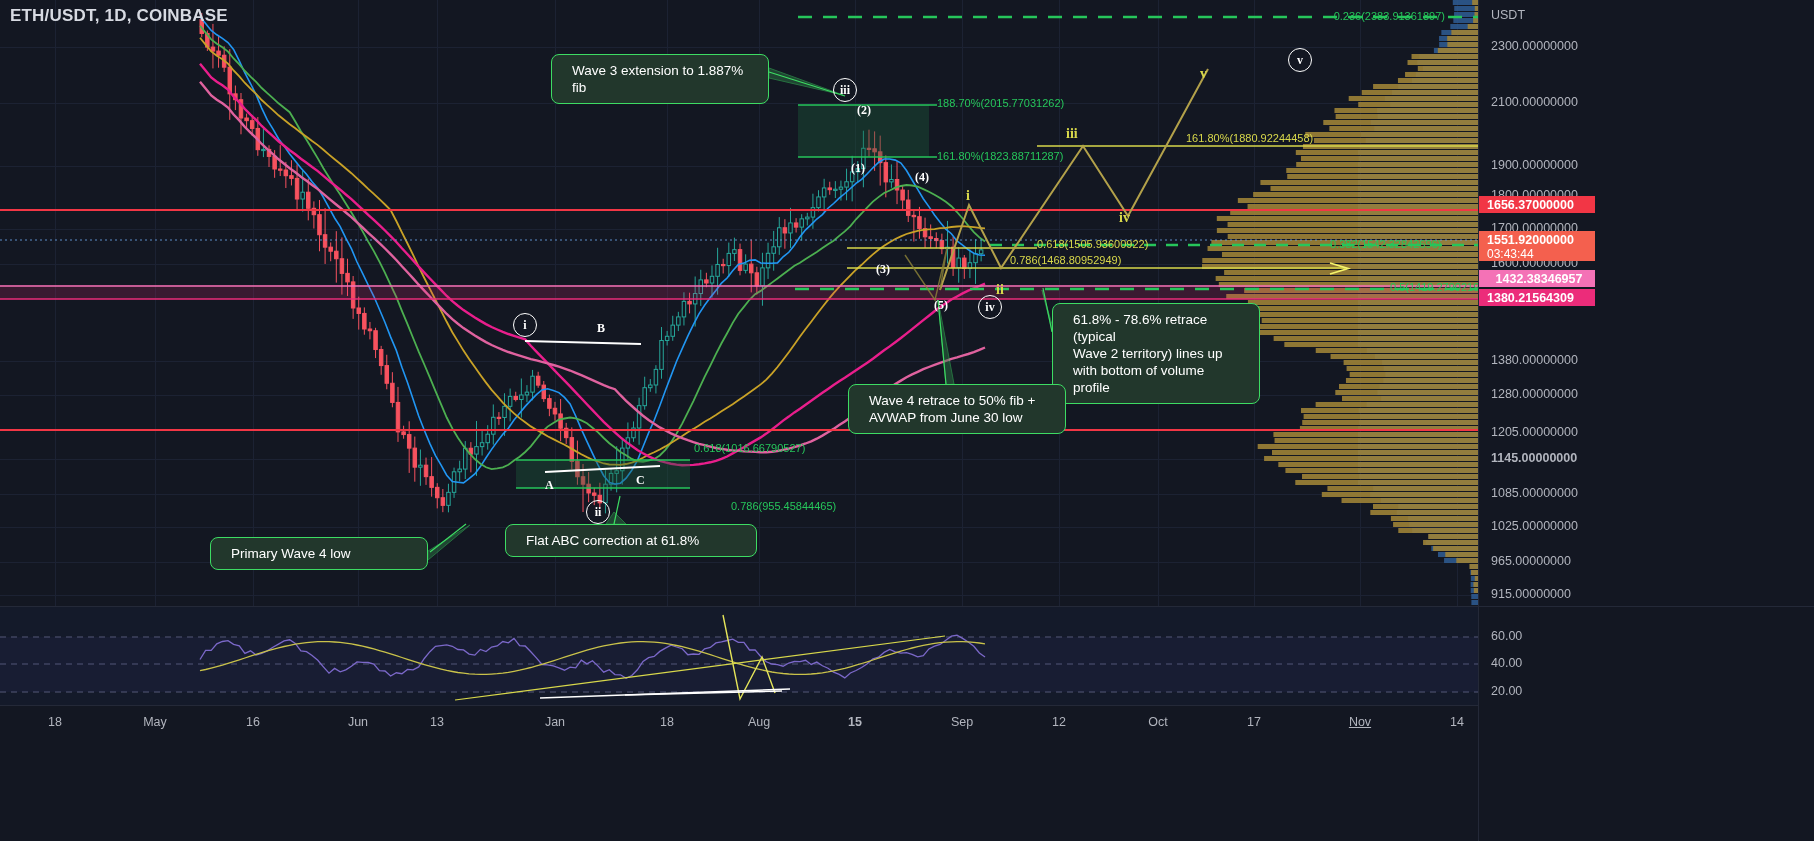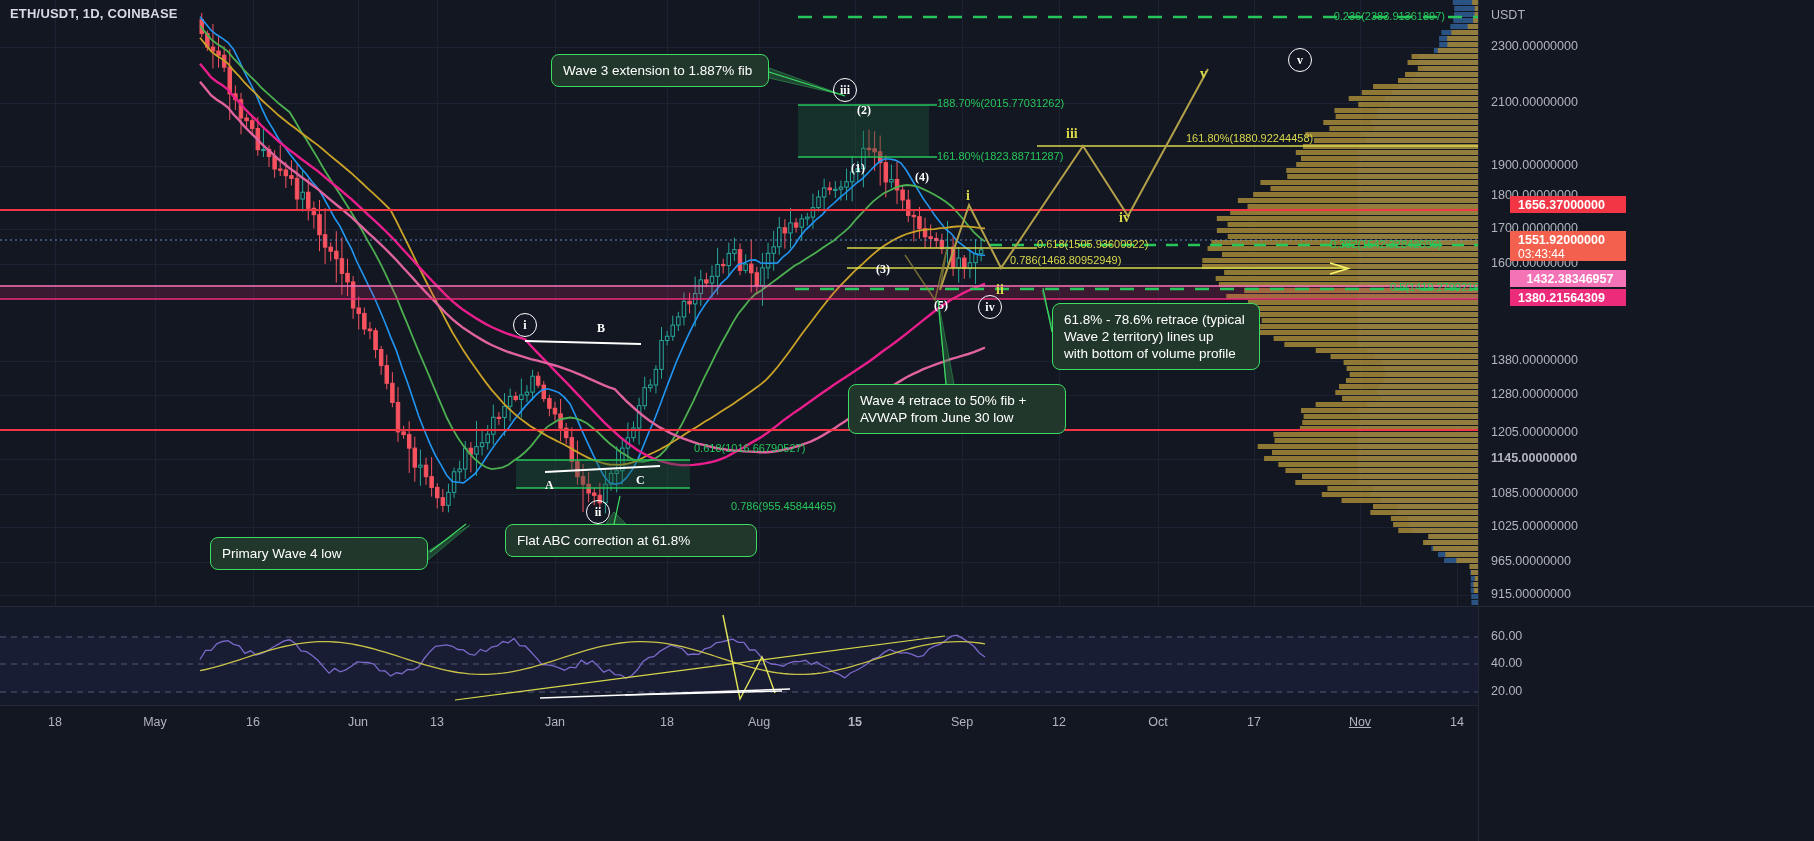--- a/index.html
+++ b/index.html
@@ -7,41 +7,41 @@
   #root{position:relative;width:1814px;height:841px;background:#131722;}
 
   .grid-v,.grid-h{position:absolute;background:#1c2233;}
   .grid-v{width:1px;top:0;height:705px;}
   .grid-h{height:1px;left:0;width:1478px;}
 
   
   #price-scale{position:absolute;left:1478px;top:0;width:336px;height:841px;background:#131722;
      border-left:1px solid #242938;box-sizing:border-box;}
   .pt{position:absolute;left:12px;color:#b2b5be;font-size:12.5px;white-space:nowrap;}
-  .pbadge{position:absolute;left:0px;width:110px;padding:2px 4px;font-size:12.5px;color:#fff;font-weight:bold;box-sizing:border-box;margin-left:31px;}
+  .pbadge{position:absolute;left:0px;width:110px;padding:2px 4px;font-size:12.5px;color:#fff;font-weight:bold;box-sizing:border-box;}
   #sep-scale{position:absolute;left:1478px;top:606px;width:336px;height:1px;background:#242938;}
 
   
   #time-scale{position:absolute;left:0;top:705px;width:1478px;height:38px;}
   #time-axis-line{position:absolute;left:0;top:705px;width:1814px;height:1px;background:#242938;}
   .tt{position:absolute;top:10px;color:#b2b5be;font-size:12.5px;transform:translateX(-50%);white-space:nowrap;}
 
   
-  #symbol{position:absolute;left:10px;top:6px;color:#d7dae2;font-size:13px;font-weight:bold;letter-spacing:.2px;}
+  #symbol{position:absolute;left:10px;top:6px;color:#d7dae2;font-size:17px;font-weight:bold;letter-spacing:.2px;}
 
   
   #main-pane{position:absolute;left:0;top:0;width:1478px;height:605px;overflow:hidden;}
   #osc-pane{position:absolute;left:0;top:607px;width:1478px;height:98px;overflow:hidden;background:#141a2a;}
   #pane-divider{position:absolute;left:0;top:606px;width:1478px;height:1px;background:#242938;}
   .fiblbl{position:absolute;font-size:11px;white-space:nowrap;}
   .circlbl{position:absolute;width:22px;height:22px;border-radius:50%;border:1.5px solid #fff;
      color:#fff;font-size:12px;font-weight:bold;display:flex;align-items:center;justify-content:center;
      font-family:"Liberation Serif",serif;}
   .note{position:absolute;background:#22372c;border:1.5px solid #3ddc63;border-radius:8px;
-     color:#fff;font-size:13.5px;line-height:17px;padding:7px 11px;white-space:pre-line;box-sizing:border-box;}
+     color:#fff;font-size:13.5px;line-height:17px;padding:7px 20px;white-space:pre-line;box-sizing:border-box;}
   .ptlbl{position:absolute;color:#fff;font-size:12px;font-weight:bold;}
 
   svg{position:absolute;left:0;top:0;overflow:visible;}
 </style>
 </head>
 <body>
 
 <div id="root">
 
   <div id="grid">

